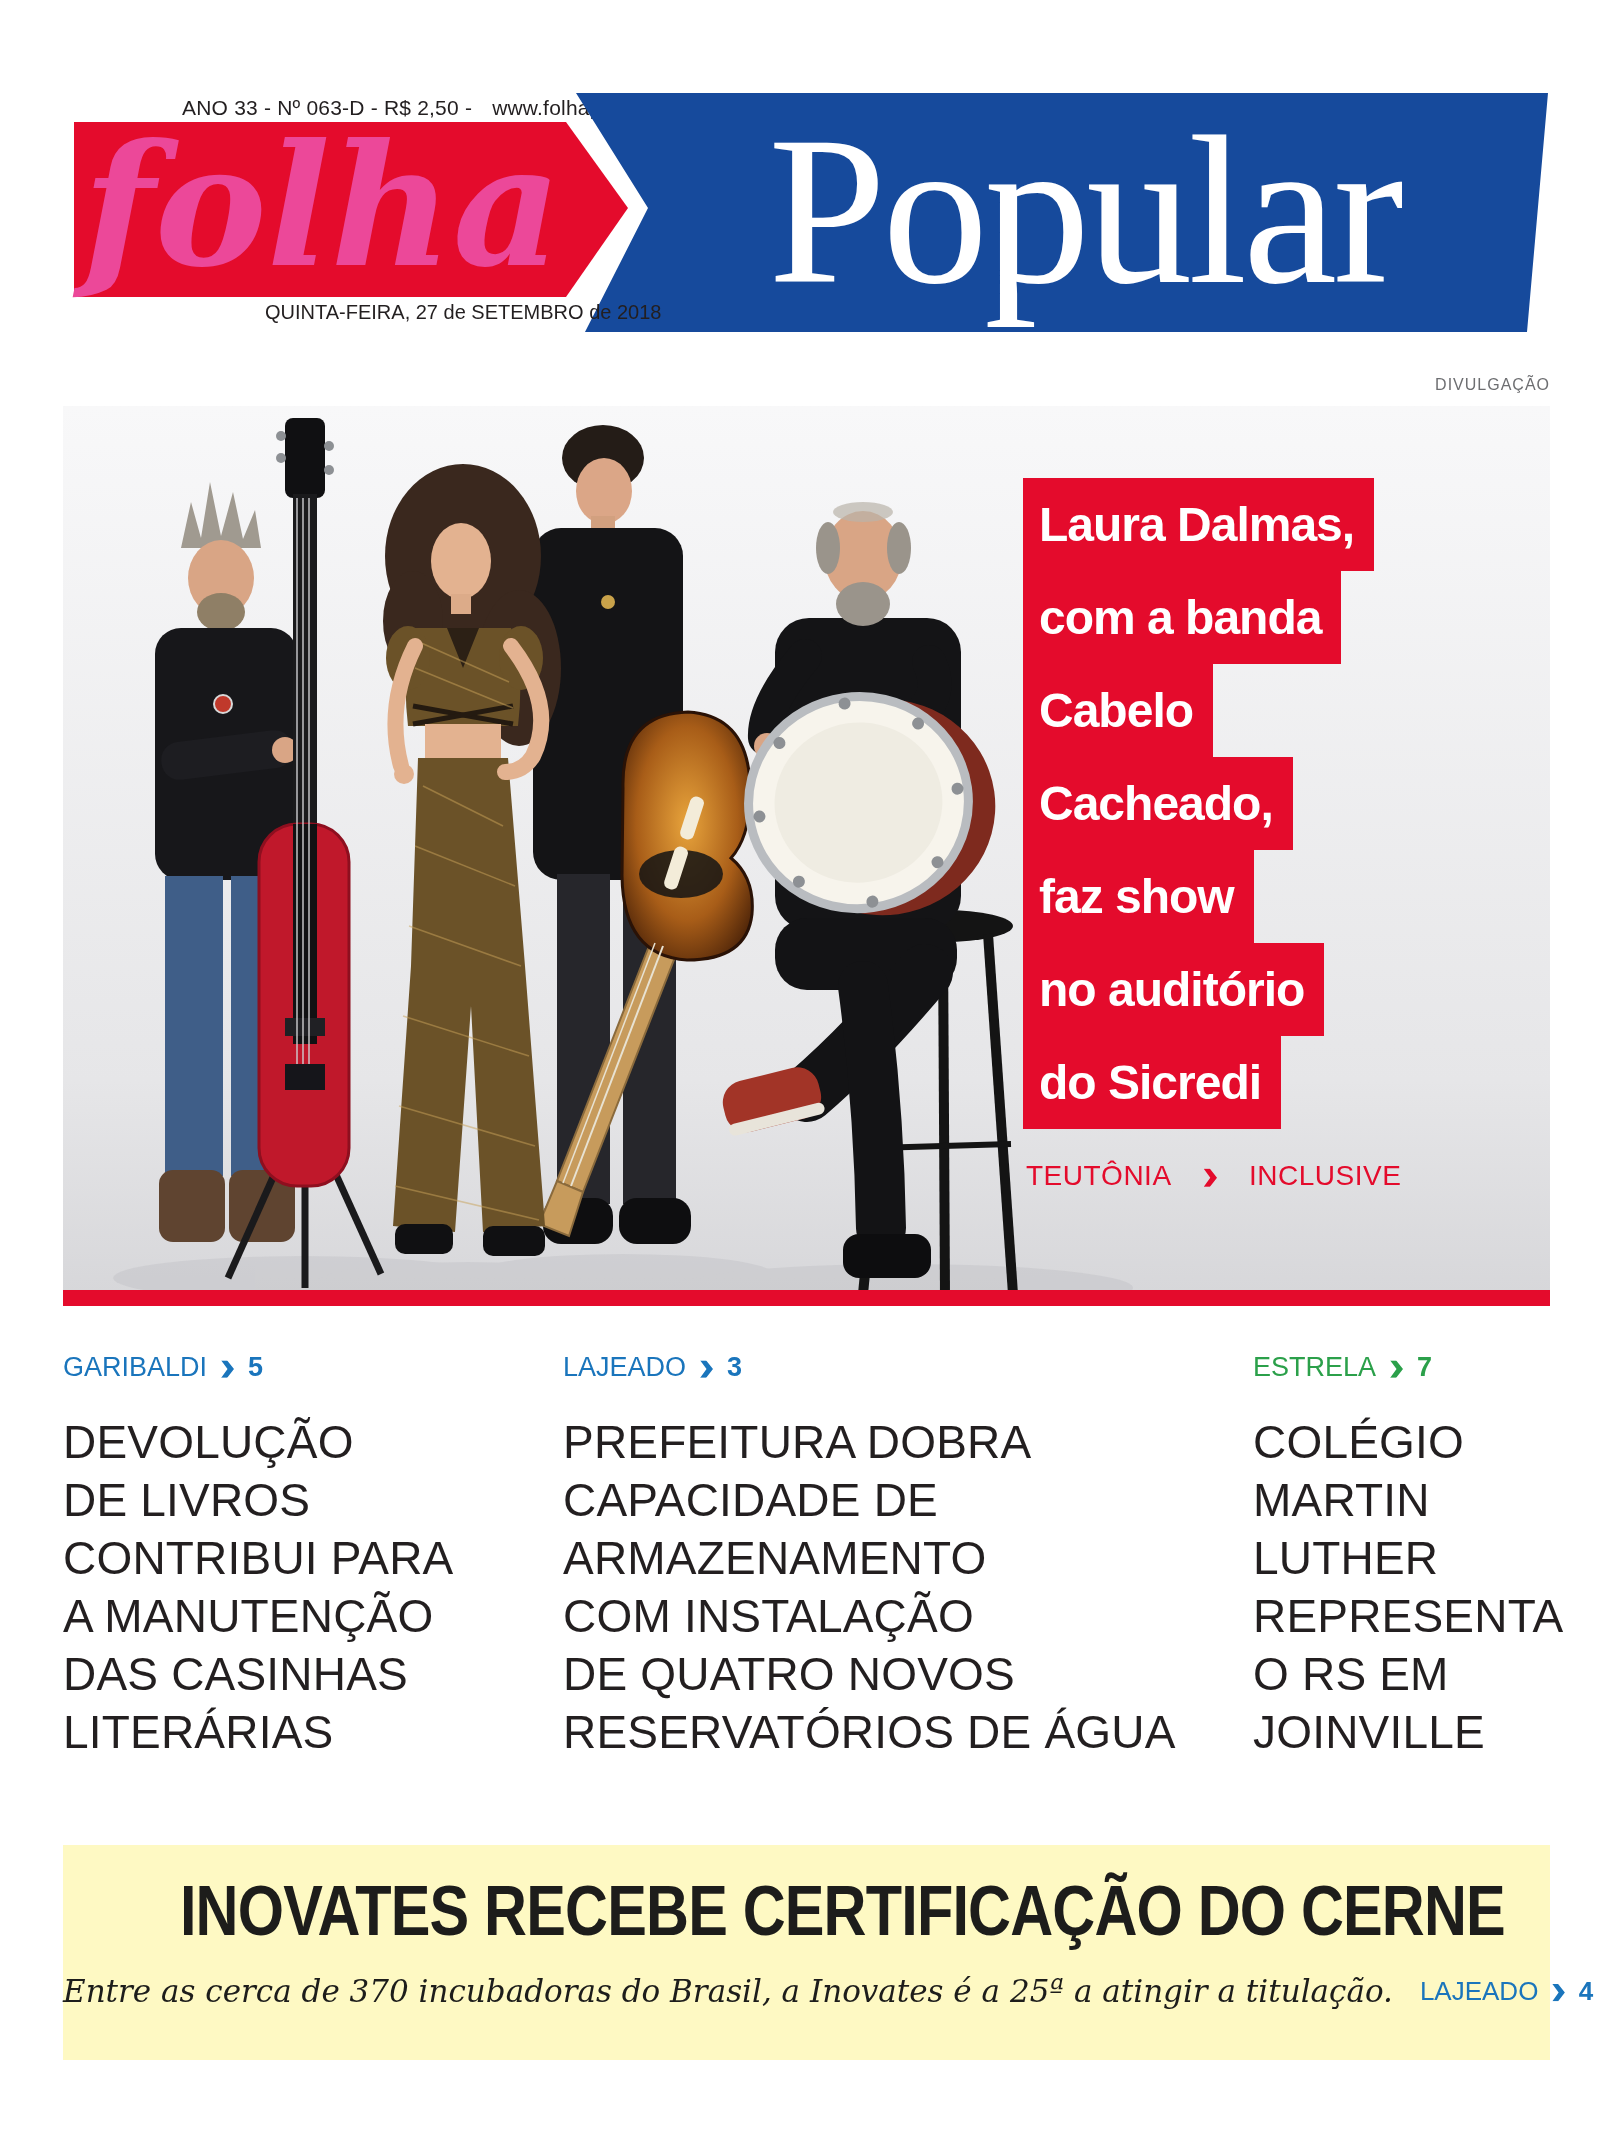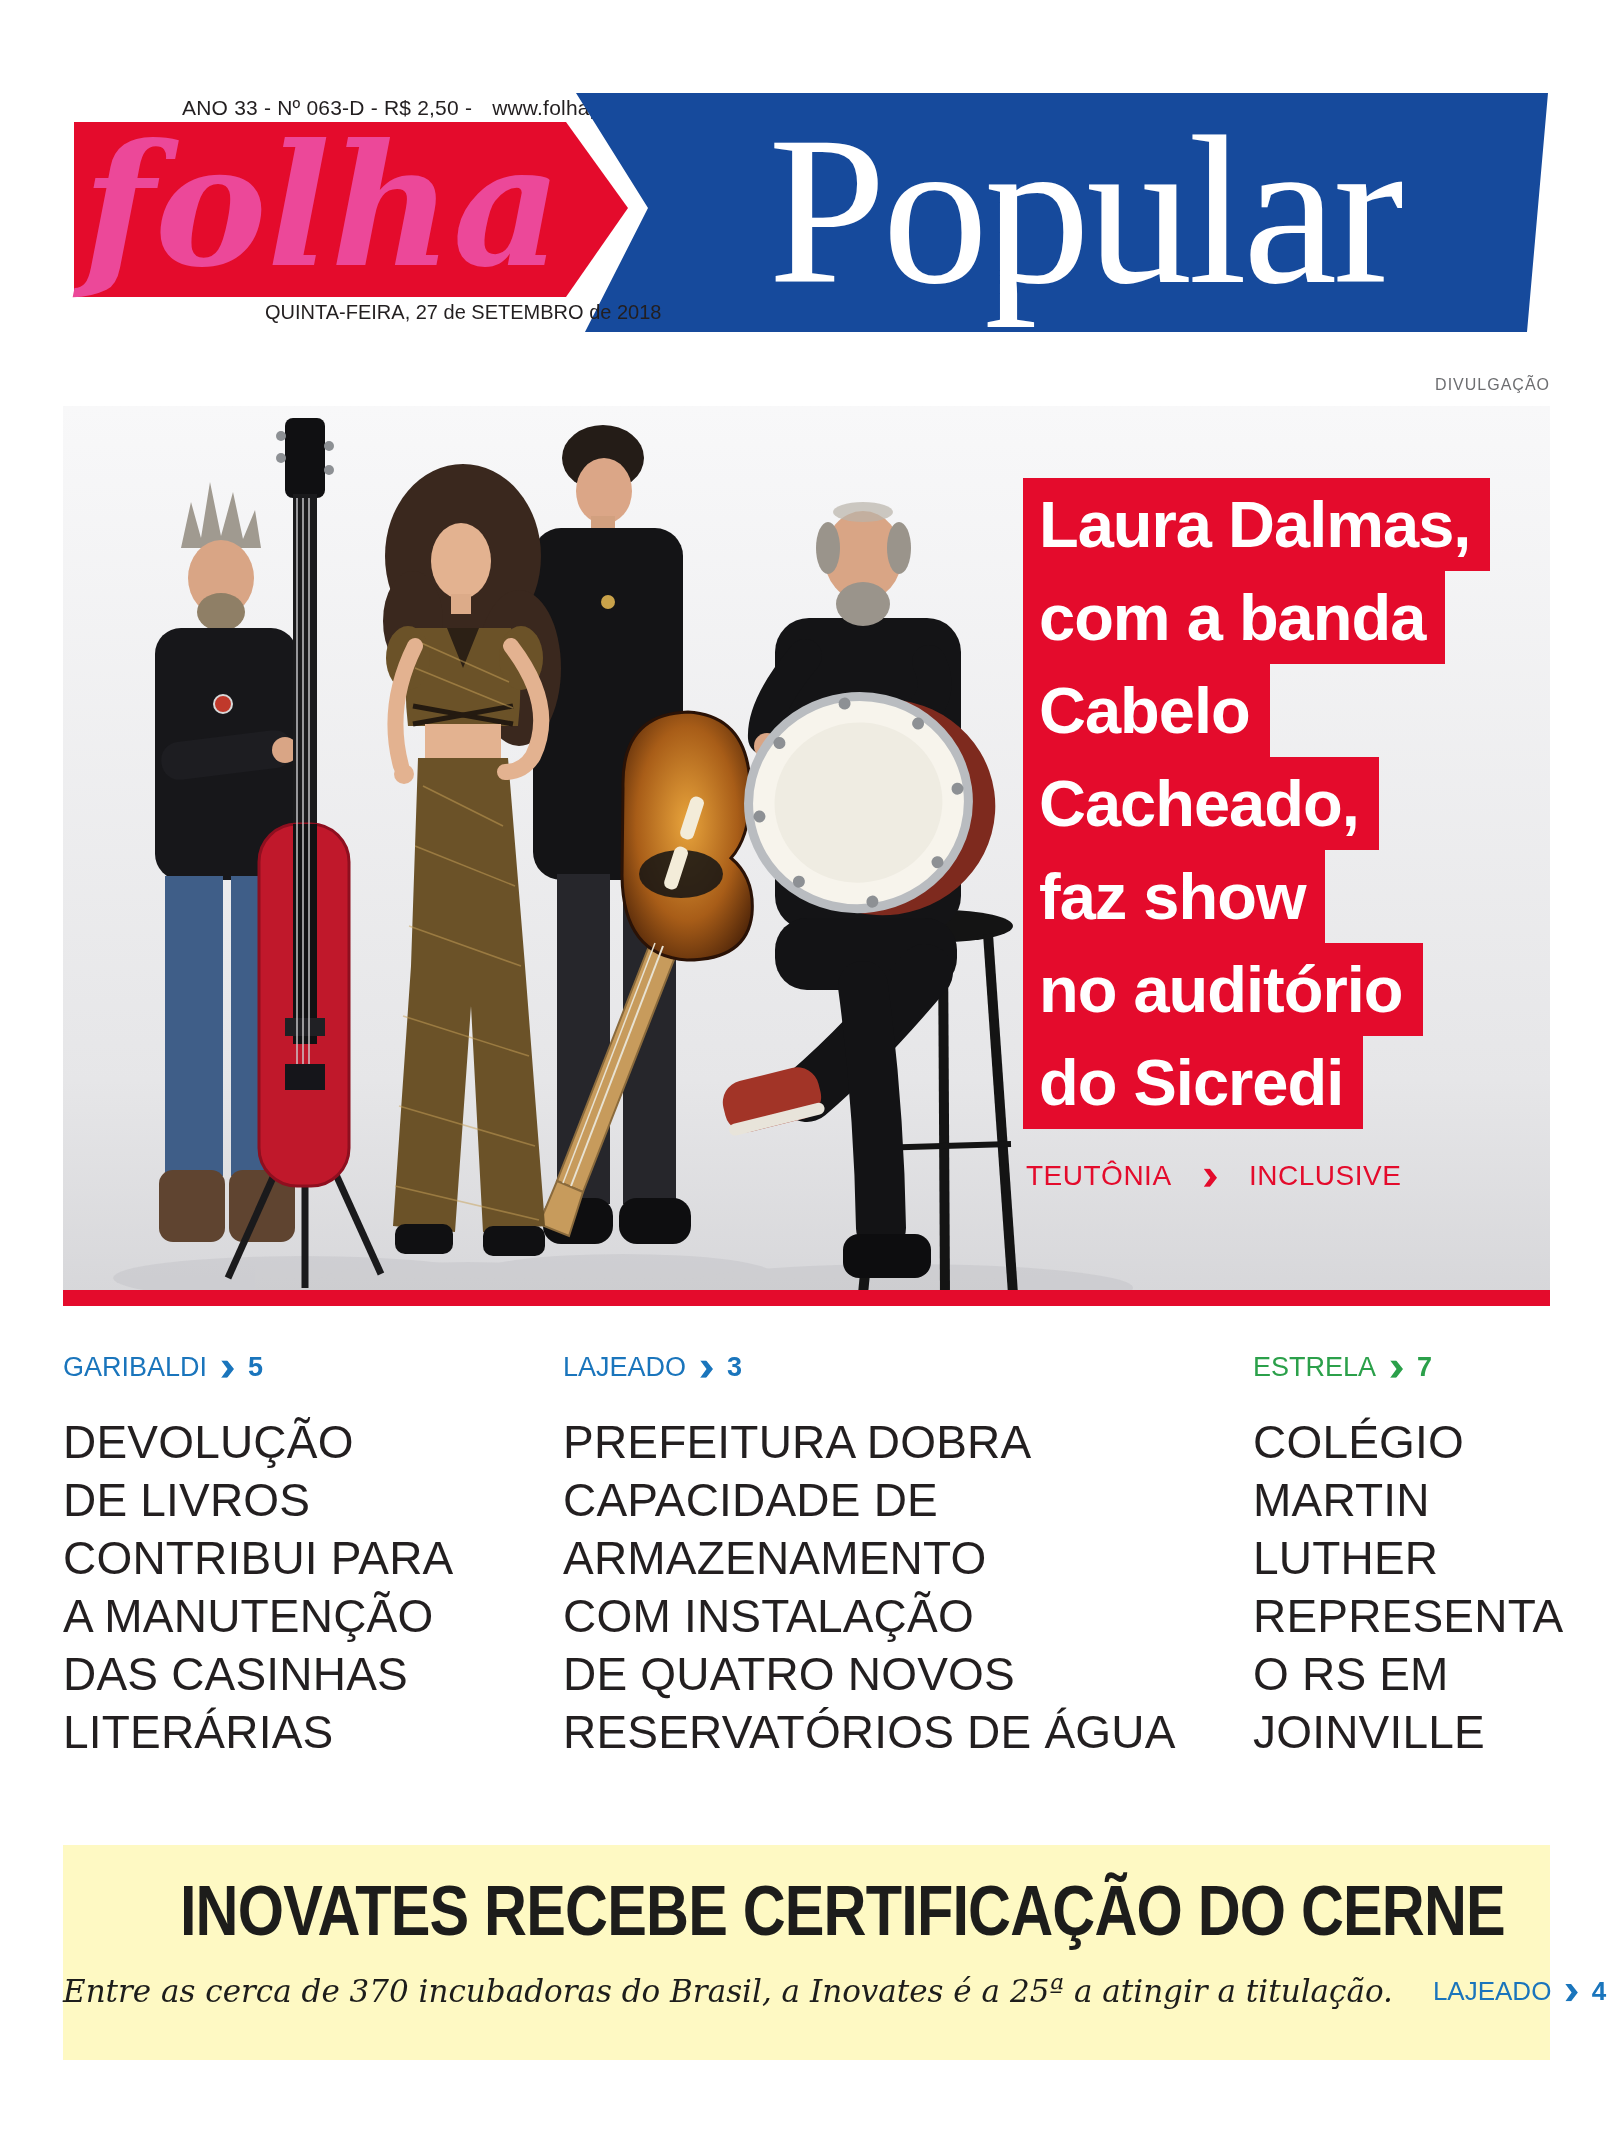--- a/index.html
+++ b/index.html
@@ -23,21 +23,21 @@
 
   
   .credit{position:absolute;right:60px;top:376px;font-size:16px;letter-spacing:1px;color:#6d6e71;}
   .photo{position:absolute;left:63px;top:406px;width:1487px;height:900px;overflow:hidden;
          background:linear-gradient(#f7f7f8,#dadadc);}
   .photo-redbar{position:absolute;left:0;bottom:0;width:100%;height:16px;background:#e40b2c;}
 
   
   .hl{position:absolute;left:1023px;top:478px;z-index:5;}
   .hl-line{display:table;background:#e40b2c;color:#ffffff;font-weight:700;
-           font-size:65px;line-height:93px;padding:0 20px 0 16px;letter-spacing:-1px;white-space:nowrap;}
+           font-size:48px;line-height:93px;padding:0 20px 0 16px;letter-spacing:-1px;white-space:nowrap;}
   .cover-kicker{position:absolute;left:1026px;top:1160px;z-index:5;font-size:28px;color:#e40b2c;
                 display:flex;align-items:center;gap:32px;white-space:nowrap;}
   .cover-kicker .loc{letter-spacing:.5px;}
   .cover-kicker .lbl{font-weight:400;letter-spacing:.5px;}
 
   
   .chev{display:inline-block;width:.48em;height:.66em;background:currentColor;
         clip-path:polygon(0% 0%,46% 0%,100% 50%,46% 100%,0% 100%,50% 50%);
         transform:translateY(.06em);}
 
@@ -50,21 +50,21 @@
   .story-0{left:63px;width:480px;}
   .story-1{left:563px;width:650px;}
   .story-2{left:1253px;width:330px;}
 
   
   .banner{position:absolute;left:63px;top:1845px;width:1487px;height:215px;background:#fef9c3;}
   .banner-title{position:absolute;left:0;top:26px;width:100%;text-align:center;
       font-weight:700;font-size:70px;color:#1d1d1b;letter-spacing:-1px;white-space:nowrap;}
   .banner-title>span{display:inline-block;transform:scaleX(.85);transform-origin:center;}
   .banner-sub{position:absolute;left:0;top:128px;width:100%;display:flex;justify-content:space-between;
-      align-items:center;gap:40px;white-space:nowrap;}
+      align-items:center;gap:27px;white-space:nowrap;}
   .banner-sub .txt{font-family:"DejaVu Serif","Liberation Serif",serif;font-style:italic;
       font-size:31px;color:#1d1d1b;}
   .banner-sub .kick{display:flex;align-items:center;gap:14px;font-size:26px;color:#1a75bc;}
   .banner-sub .kick .pg{font-weight:700;}
 </style>
 </head>
 <body>
 
 <div class="page">
 

